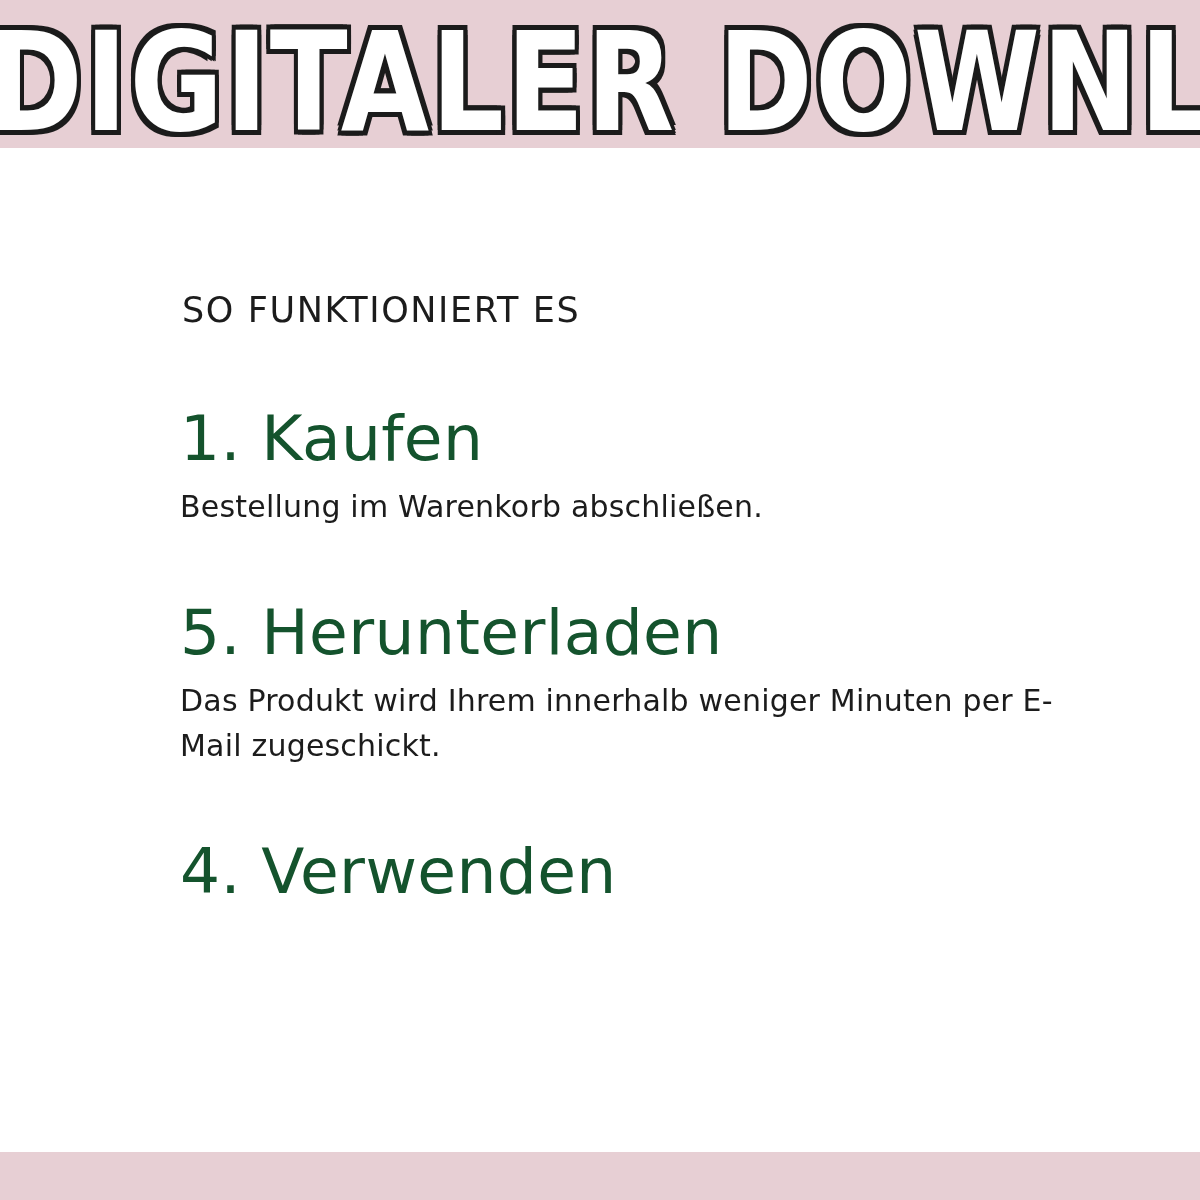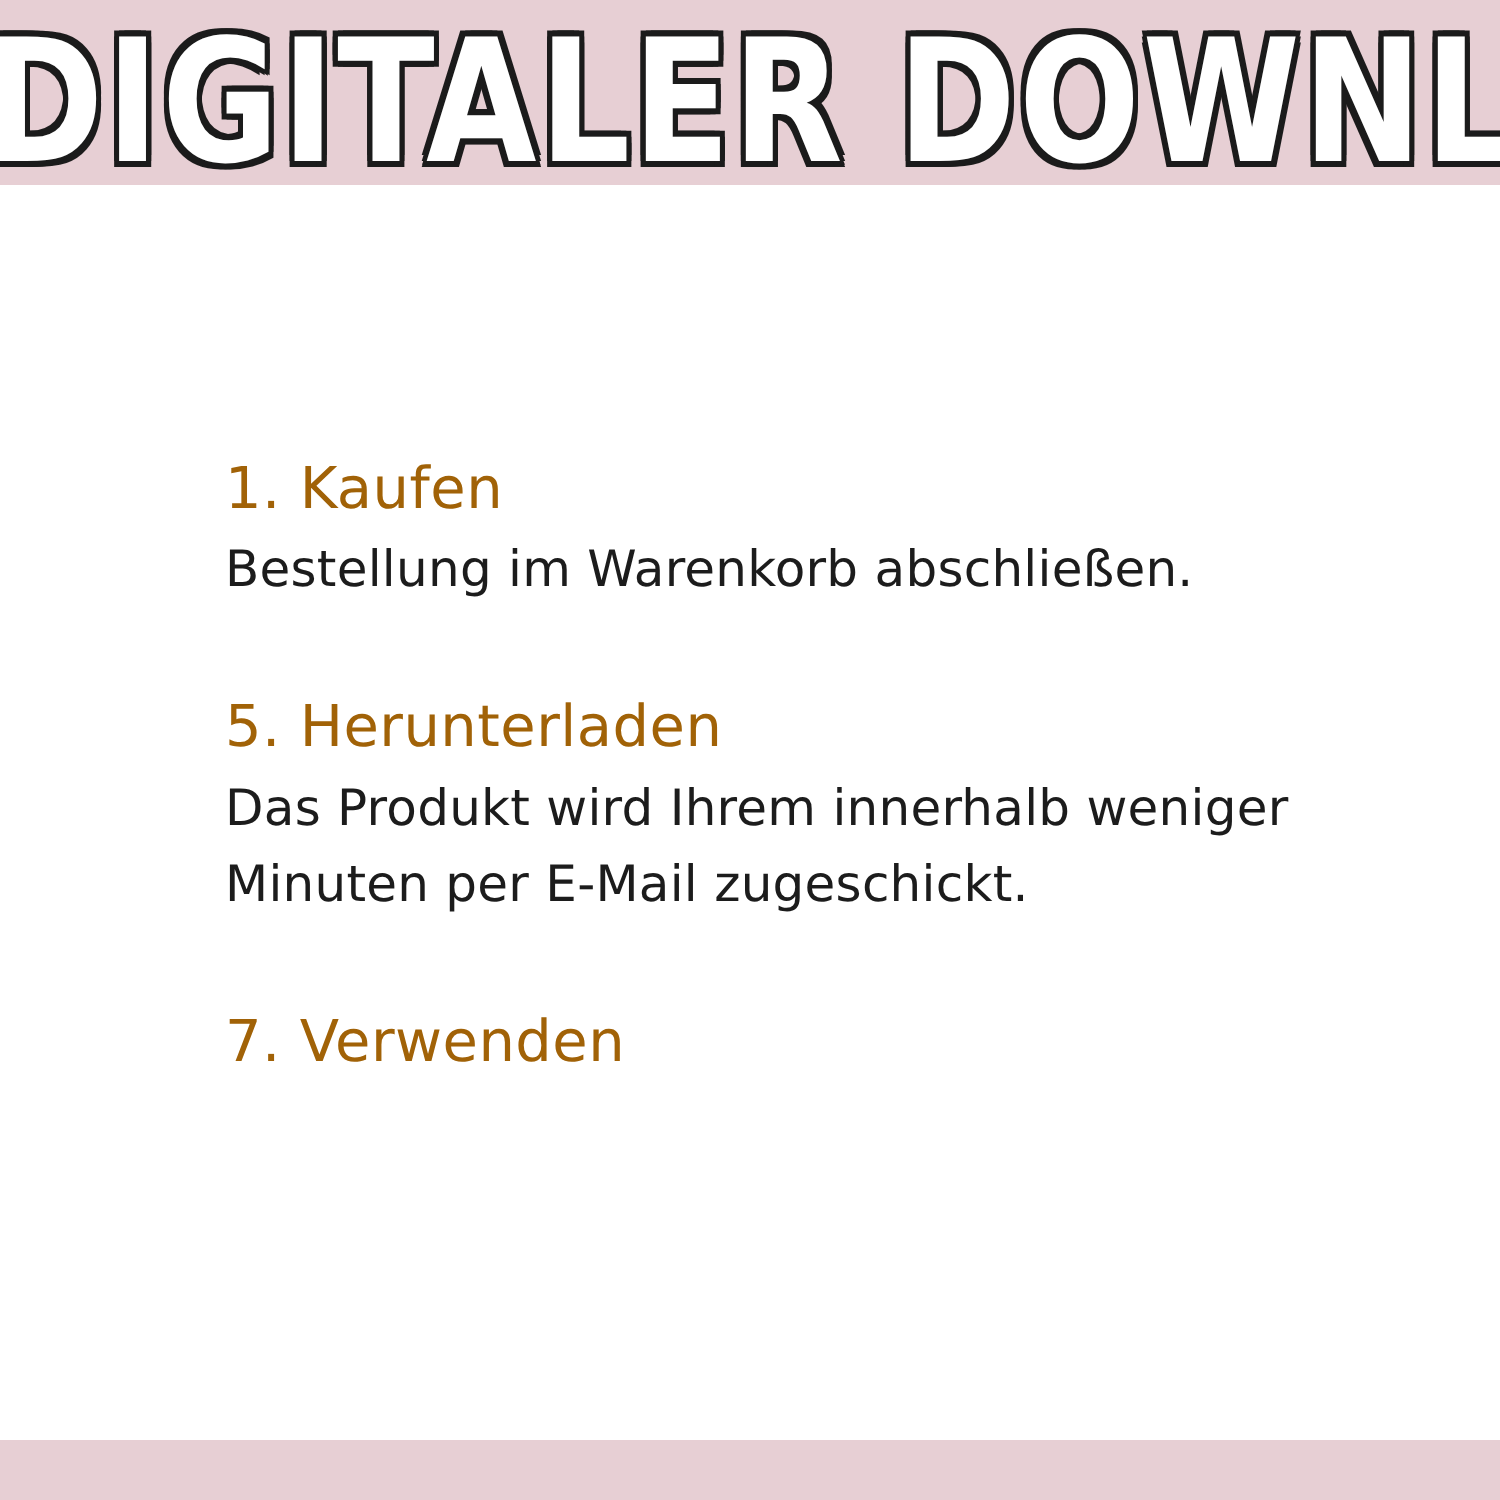--- a/index.html
+++ b/index.html
@@ -89,62 +89,63 @@
 
   .step {
     margin-top: 70px;
   }
   .step:first-of-type {
     margin-top: 76px;
   }
 
   .step-title {
     font-family: "DejaVu Sans", sans-serif;
-    font-size: 46px;
+    font-size: 63px;
     font-weight: 400;
-    color: #a16207;
+    color: #14532d;
     letter-spacing: 0.4px;
     line-height: 1.05;
     margin: 0 0 12px 0;
   }
 
   .step-desc {
     font-family: "DejaVu Sans", sans-serif;
-    font-size: 40px;
+    font-size: 30px;
     font-weight: 400;
     color: #1c1c1c;
     line-height: 1.52;
     letter-spacing: 0.2px;
     margin: 0;
     max-width: 880px;
   }
 </style>
 </head>
 <body>
 
 <div class="page">
 
   <div class="band-top"></div>
 
   <div class="banner-title">DIGITALER DOWNLOAD</div>
 
   <div class="content">
 
+    <p class="kicker">SO FUNKTIONIERT ES</p>
 
     <div class="step">
       <h2 class="step-title">1. Kaufen</h2>
       <p class="step-desc">Bestellung im Warenkorb abschließen.</p>
     </div>
 
     <div class="step">
       <h2 class="step-title">5. Herunterladen</h2>
       <p class="step-desc">Das Produkt wird Ihrem innerhalb weniger Minuten per E-Mail zugeschickt.</p>
     </div>
 
     <div class="step">
-      <h2 class="step-title">7. Verwenden</h2>
+      <h2 class="step-title">4. Verwenden</h2>
     </div>
 
   </div>
 
   <div class="band-bottom"></div>
 
 </div>
 
 </body></html>

